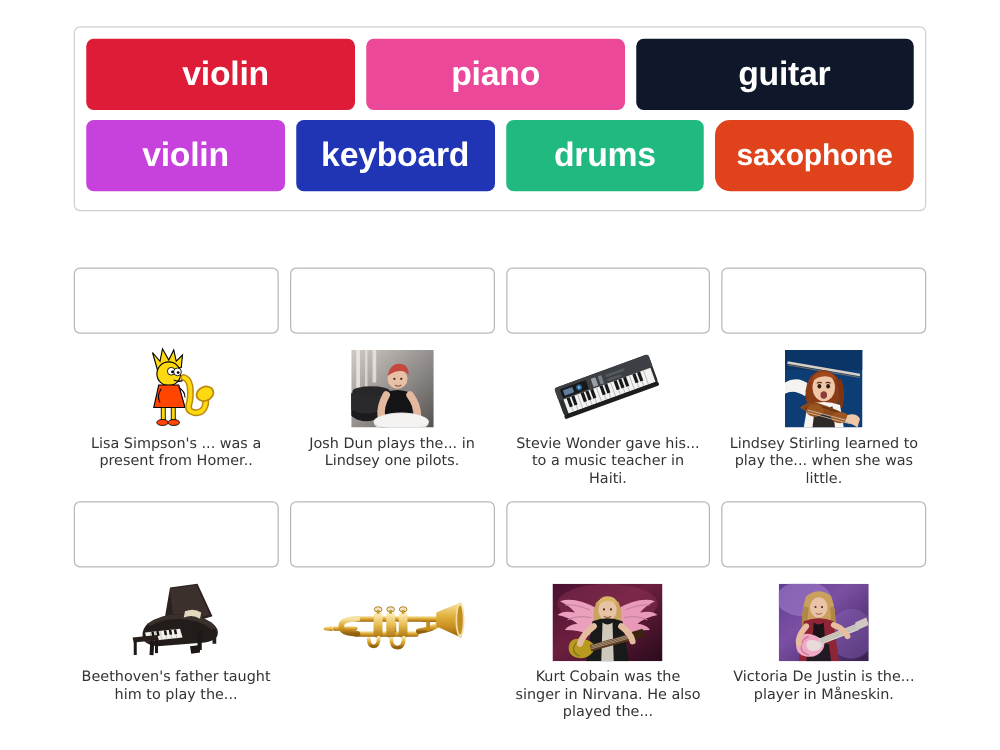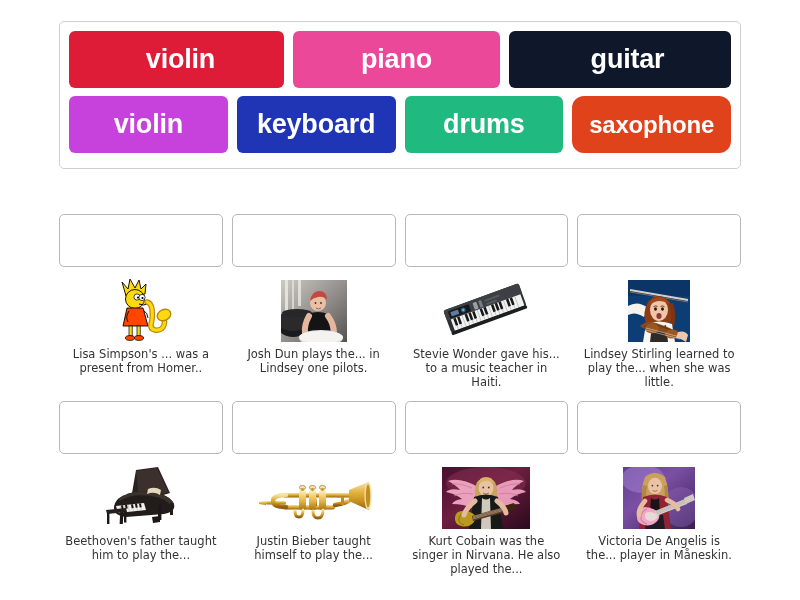--- a/index.html
+++ b/index.html
@@ -417,21 +417,20 @@
             <path d="M80 28 q12 -2 16 -6" stroke="url(#brass)" stroke-width="4.4" fill="none" stroke-linecap="round"></path>
             <rect x="82" y="16" width="16" height="4.6" rx="2" fill="url(#brass)"></rect>
 
             <path d="M94 13 q14 -6 20 -8 q3 14 0 28 q-7 -3 -20 -9 z" fill="url(#brass)"></path>
             <ellipse cx="113" cy="19" rx="3.6" ry="14" fill="#f4dc9d"></ellipse>
             <ellipse cx="113" cy="19" rx="2.2" ry="11.4" fill="#c08d22"></ellipse>
 
             <rect x="86" y="20" width="3" height="8" fill="#c48b1d"></rect>
           </svg>
         </div>
-        <div class="caption">Justin Bieber taught himself to play the...</div>
       </div>
 
       <div class="q-cell">
         <div class="drop-zone"></div>
         <div class="media">
           <svg class="photo" width="88" height="62" viewBox="0 0 88 62">
             <defs>
               <linearGradient id="bgKC" x1="0" y1="0" x2="1" y2="1">
                 <stop offset="0%" stop-color="#4a1030"></stop>
                 <stop offset="45%" stop-color="#6d1f3f"></stop>
@@ -529,19 +528,19 @@
               <line x1="33.4" y1="45.8" x2="63.4" y2="34.0"></line>
               <line x1="33.8" y1="47.0" x2="63.8" y2="35.2"></line>
             </g>
 
             <path d="M61 31 L70 27 L72 33 L63 37 Z" fill="#cfc9c0"></path>
 
             <path d="M22 34 q-7 8 -6 14" stroke="#e6bd9e" stroke-width="4.6" fill="none" stroke-linecap="round"></path>
             <path d="M44 33 q8 3 11 9" stroke="#e6bd9e" stroke-width="4.6" fill="none" stroke-linecap="round"></path>
           </svg>
         </div>
-        <div class="caption">Victoria De Angelis is the... player in Måneskin.</div>
+        <div class="caption">Victoria De Justin is the... player in Måneskin.</div>
       </div>
 
     </div>
 
   </div>
 </div>
 
 </body></html>

